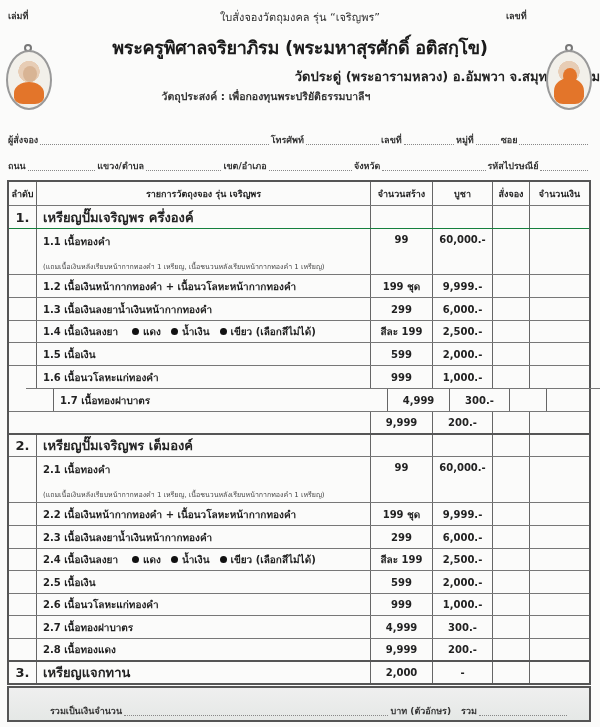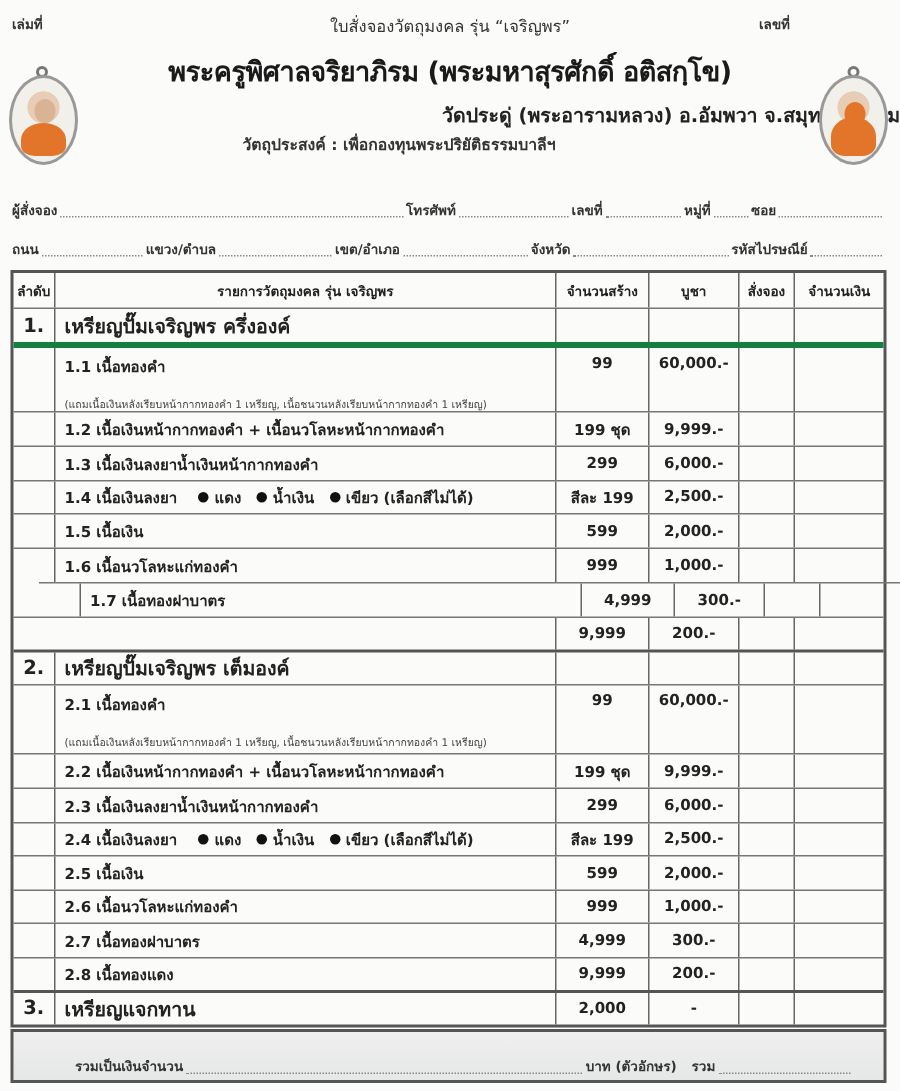--- a/index.html
+++ b/index.html
@@ -80,36 +80,36 @@
   <span>จังหวัด</span>
   <span class="dots" style="flex:2.6"></span>
   <span>รหัสไปรษณีย์</span>
   <span class="dots" style="flex:1.2"></span>
 </div>
 
 <div class="abs tbl" style="height:505px;">
 
   <div class="row hdr" style="top:0;height:23px;border-top:none;">
     <div class="cell c1">ลำดับ</div>
-    <div class="cell c2" style="justify-content:center;padding-left:0;">รายการวัตถุมงคล รุ่น เจริญพร</div>
+    <div class="cell c2" style="justify-content:center;padding-left:0;">รายการวัตถุงจอง รุ่น เจริญพร</div>
     <div class="cell c3">จำนวนสร้าง</div>
     <div class="cell c4">บูชา</div>
     <div class="cell c5">สั่งจอง</div>
     <div class="cell c6">จำนวนเงิน</div>
   </div>
 
   <div class="row sec" style="top:23px;height:23px;">
     <div class="cell c1">1.</div>
     <div class="cell c2">เหรียญปั๊มเจริญพร ครึ่งองค์</div>
     <div class="cell c3"></div>
       <div class="cell c4"></div>
     <div class="cell c5"></div>
       <div class="cell c6"></div>
   </div>
-  <div class="row" style="top:46px;height:46px;border-top:4px solid #15803d;">
+  <div class="row" style="top:46px;height:46px;border-top:1px solid #15803d;">
     <div class="cell c1" style="border-top:none;"></div>
     <div class="cell c2 two">
       <span>1.1 เนื้อทองคำ</span>
       <span class="note">(แถมเนื้อเงินหลังเรียบหน้ากากทองคำ 1 เหรียญ, เนื้อชนวนหลังเรียบหน้ากากทองคำ 1 เหรียญ)</span>
     </div>
     <div class="cell c3 top">99</div>
     <div class="cell c4 top">60,000.-</div>
     <div class="cell c5"></div>
       <div class="cell c6"></div>
   </div>

